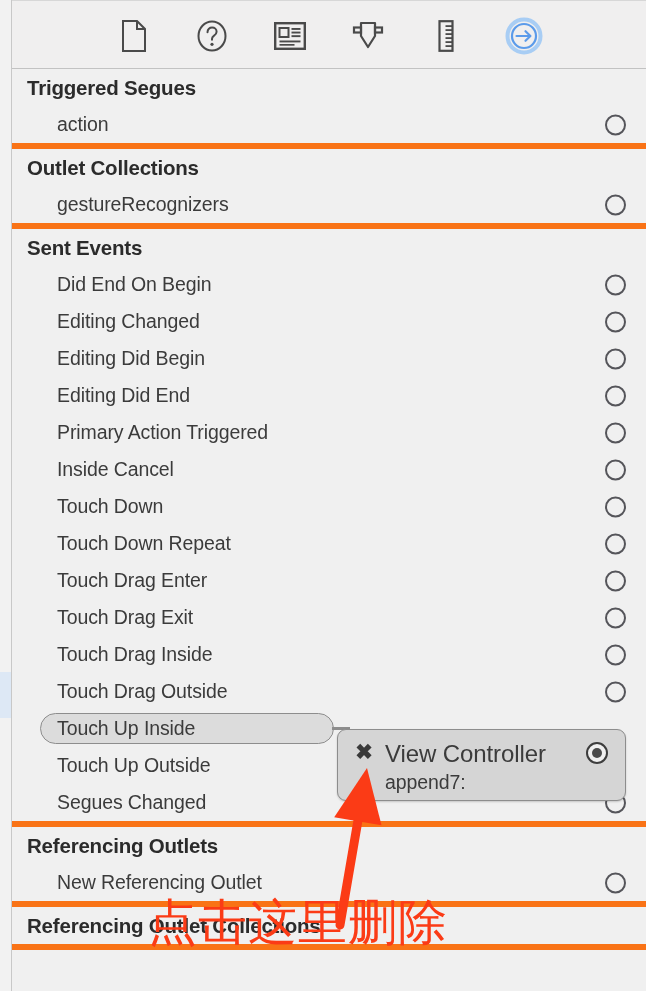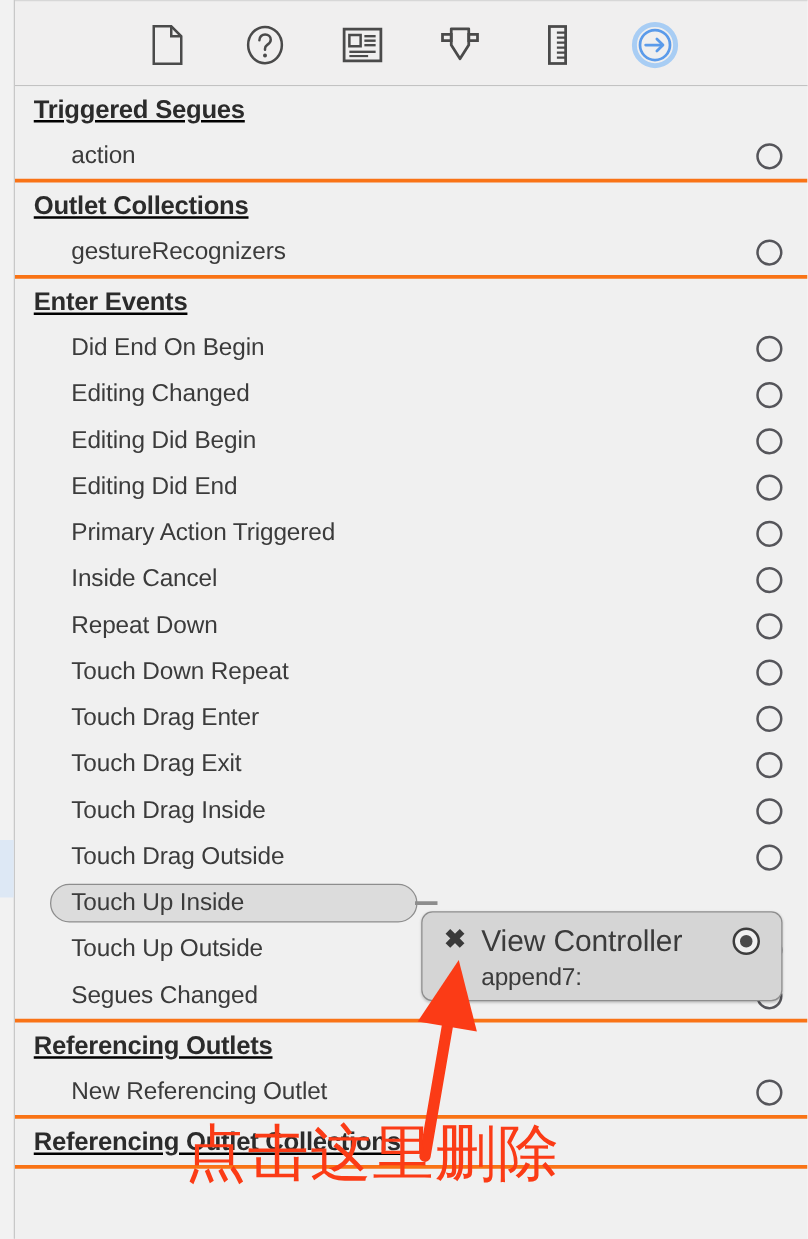--- a/index.html
+++ b/index.html
@@ -75,22 +75,21 @@
     position: absolute;
     left: 12px; top: 69px;
     width: 634px;
     height: 922px;
     background: #f0f0f0;
     overflow: hidden;
     box-sizing: border-box;
   }
 
   .section {
-    border-bottom: 3px solid #f97316;
-    text-decoration: underline;
+    border-bottom: 6px solid #f97316;
   }
   .section-header {
     height: 37px;
     line-height: 37px;
     padding-left: 15px;
     font-size: 20.5px;
     font-weight: bold;
     color: #2b2b2b;
     letter-spacing: -0.2px;
   }
@@ -310,28 +309,28 @@
   <div id="connections-list">
       <div class="section">
         <div class="section-header">Triggered Segues</div>
         <div class="conn-row"><span class="conn-label">action</span><div class="well"></div></div>
       </div>
       <div class="section">
         <div class="section-header">Outlet Collections</div>
         <div class="conn-row"><span class="conn-label">gestureRecognizers</span><div class="well"></div></div>
       </div>
       <div class="section">
-        <div class="section-header">Enter Events</div>
+        <div class="section-header">Sent Events</div>
         <div class="conn-row"><span class="conn-label">Did End On Begin</span><div class="well"></div></div>
         <div class="conn-row"><span class="conn-label">Editing Changed</span><div class="well"></div></div>
         <div class="conn-row"><span class="conn-label">Editing Did Begin</span><div class="well"></div></div>
         <div class="conn-row"><span class="conn-label">Editing Did End</span><div class="well"></div></div>
         <div class="conn-row"><span class="conn-label">Primary Action Triggered</span><div class="well"></div></div>
         <div class="conn-row"><span class="conn-label">Inside Cancel</span><div class="well"></div></div>
-        <div class="conn-row"><span class="conn-label">Repeat Down</span><div class="well"></div></div>
+        <div class="conn-row"><span class="conn-label">Touch Down</span><div class="well"></div></div>
         <div class="conn-row"><span class="conn-label">Touch Down Repeat</span><div class="well"></div></div>
         <div class="conn-row"><span class="conn-label">Touch Drag Enter</span><div class="well"></div></div>
         <div class="conn-row"><span class="conn-label">Touch Drag Exit</span><div class="well"></div></div>
         <div class="conn-row"><span class="conn-label">Touch Drag Inside</span><div class="well"></div></div>
         <div class="conn-row"><span class="conn-label">Touch Drag Outside</span><div class="well"></div></div>
         <div class="conn-row connected"><div class="pill"></div><div class="pill-stem"></div><span class="conn-label">Touch Up Inside</span></div>
         <div class="conn-row"><span class="conn-label">Touch Up Outside</span><div class="well"></div></div>
         <div class="conn-row"><span class="conn-label">Segues Changed</span><div class="well"></div></div>
       </div>
       <div class="section">

